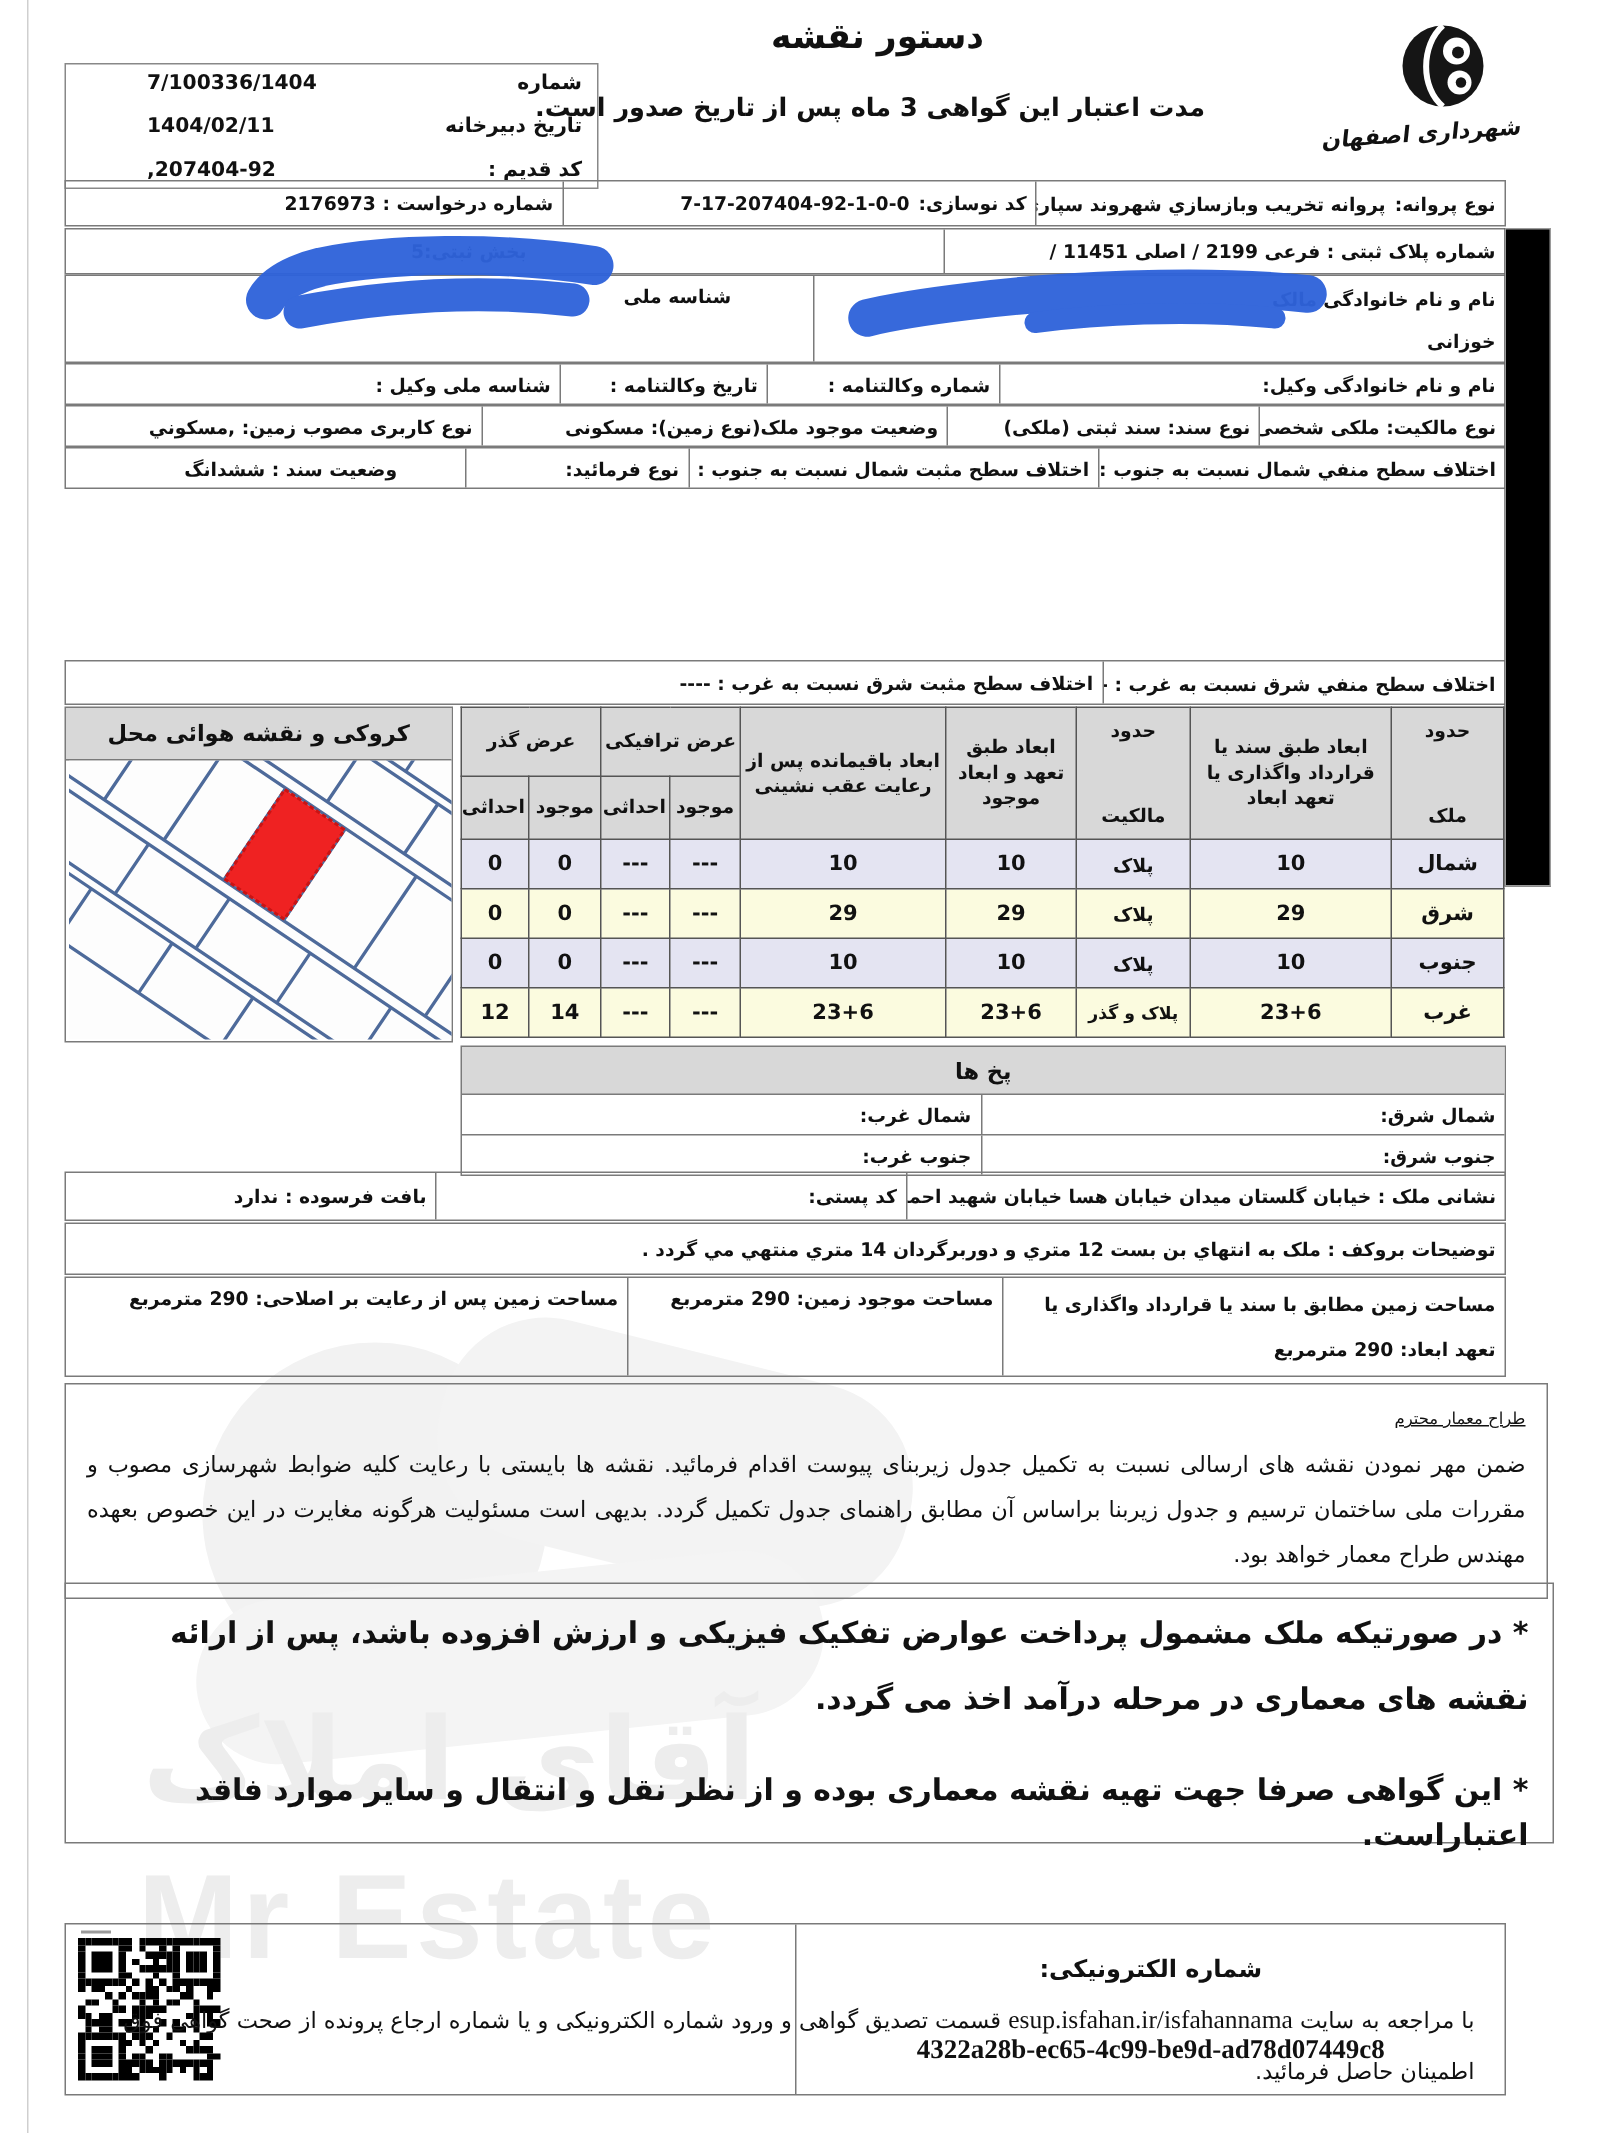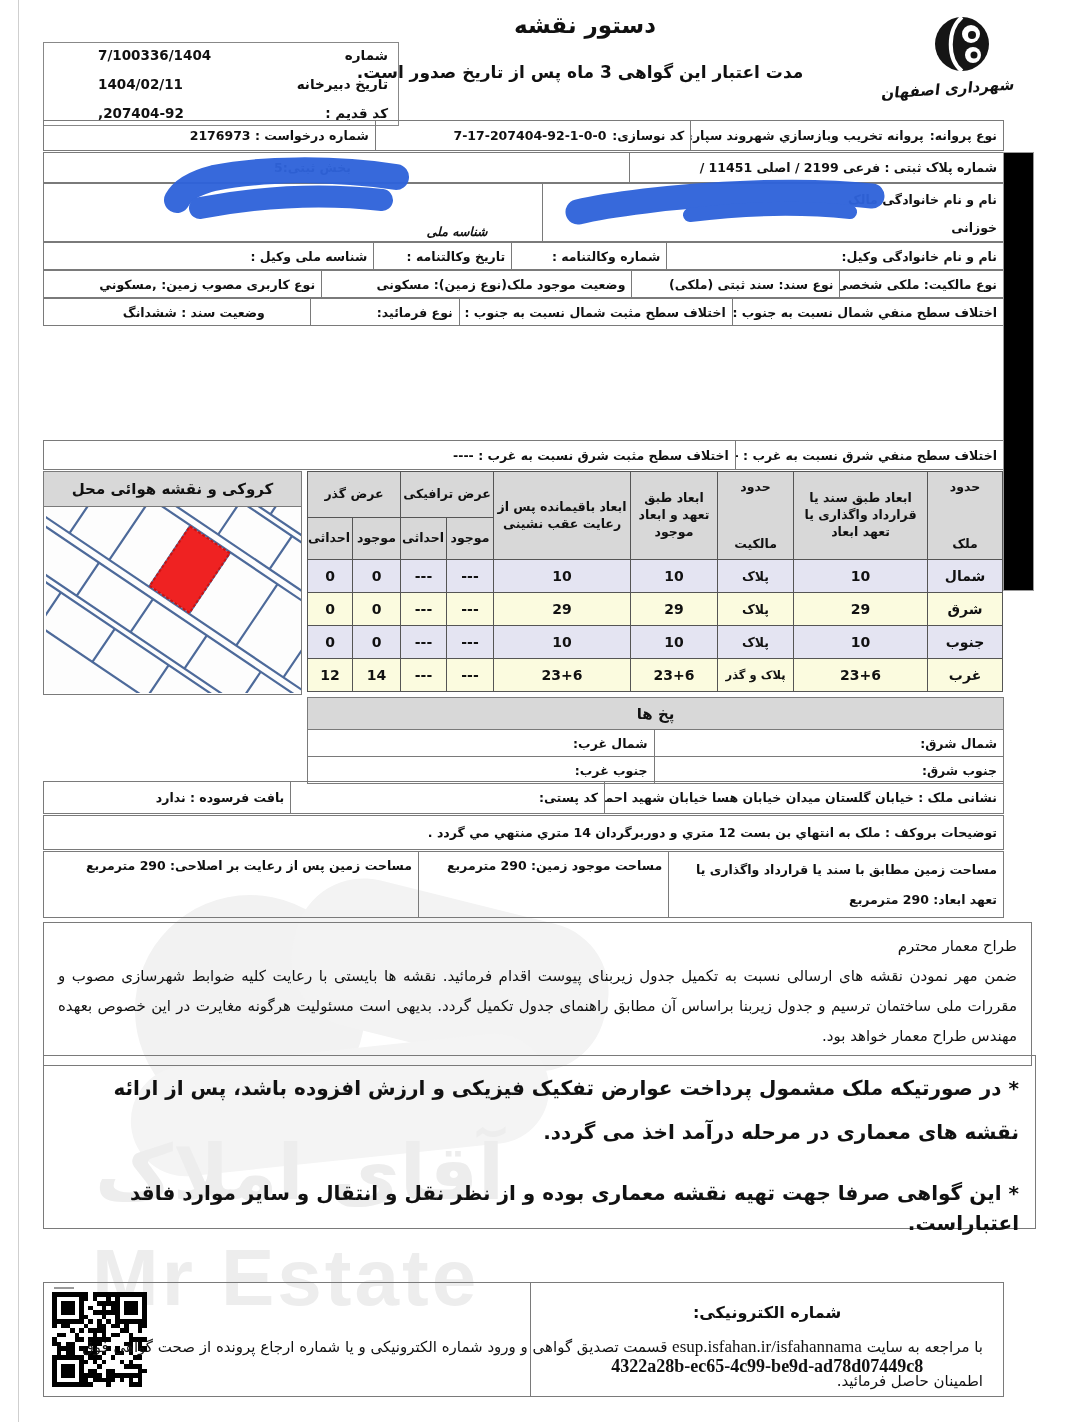--- a/index.html
+++ b/index.html
@@ -108,21 +108,21 @@
       <div class="cell" style="width:472px;justify-content:flex-end;padding-left:230px;">
         <span>بخش ثبتی:5</span>
       </div>
     </div>
 
     <div class="frow" style="left:43px;top:183px;width:959px;height:57px;">
       <div class="cell col" style="width:485px;padding-top:5px;line-height:22px;">
         <span>نام و نام خانوادگی مالک</span>
         <span>خوزانی</span>
       </div>
-      <div class="cell" style="width:474px;align-items:flex-end;padding-top:6px;padding-right:55px;font-style:italic;">
+      <div class="cell" style="width:474px;align-items:flex-start;padding-top:6px;padding-right:55px;">
         <span>شناسه ملی</span>
       </div>
     </div>
 
     <div class="frow" style="left:43px;top:242px;width:959px;height:26px;">
       <div class="cell" style="width:342px;">
         <span>نام و نام خانوادگی وکیل:</span>
       </div>
       <div class="cell" style="width:150px;">
         <span>شماره وکالتنامه :</span>
@@ -326,21 +326,21 @@
       </div>
       <div class="cell" style="width:247px;align-items:flex-start;padding-top:6px;">
         <span>مساحت موجود زمین: 290 مترمربع</span>
       </div>
       <div class="cell" style="width:377px;align-items:flex-start;padding-top:6px;">
         <span>مساحت زمین پس از رعایت بر اصلاحی: 290 مترمربع</span>
       </div>
     </div>
 
     <div class="notebox" style="top:922px;height:126px;padding:8px 14px;">
-      <div style="font-size:15px;line-height:30px;">طراح معمار محترم</div>
+      <div style="font-size:11px;line-height:30px;text-decoration:underline;">طراح معمار محترم</div>
       <div style="font-size:15px;line-height:30px;text-align:justify;">ضمن مهر نمودن نقشه های ارسالی نسبت به تکمیل جدول زیربنای پیوست اقدام فرمائید. نقشه ها بایستی با رعایت کلیه ضوابط شهرسازی مصوب و مقررات ملی ساختمان ترسیم و جدول زیربنا براساس آن مطابق راهنمای جدول تکمیل گردد. بدیهی است مسئولیت هرگونه مغایرت در این خصوص بعهده مهندس طراح معمار خواهد بود.</div>
     </div>
 
     <div class="notebox" style="top:1055px;height:152px;padding:10px 16px;text-align:right;">
       <div style="font-size:20px;font-weight:bold;line-height:44px;">* در صورتیکه ملک مشمول پرداخت عوارض تفکیک فیزیکی و ارزش افزوده باشد، پس از ارائه نقشه های معماری در مرحله درآمد اخذ می گردد.</div>
       <div style="font-size:20px;font-weight:bold;line-height:30px;margin-top:24px;">* این گواهی صرفا جهت تهیه نقشه معماری بوده و از نظر نقل و انتقال و سایر موارد فاقد اعتباراست.</div>
     </div>
 
     <div class="frow" style="left:43px;top:1282px;width:959px;height:113px;">
       <div class="cell col" style="width:472px;align-items:center;justify-content:center;gap:10px;">

